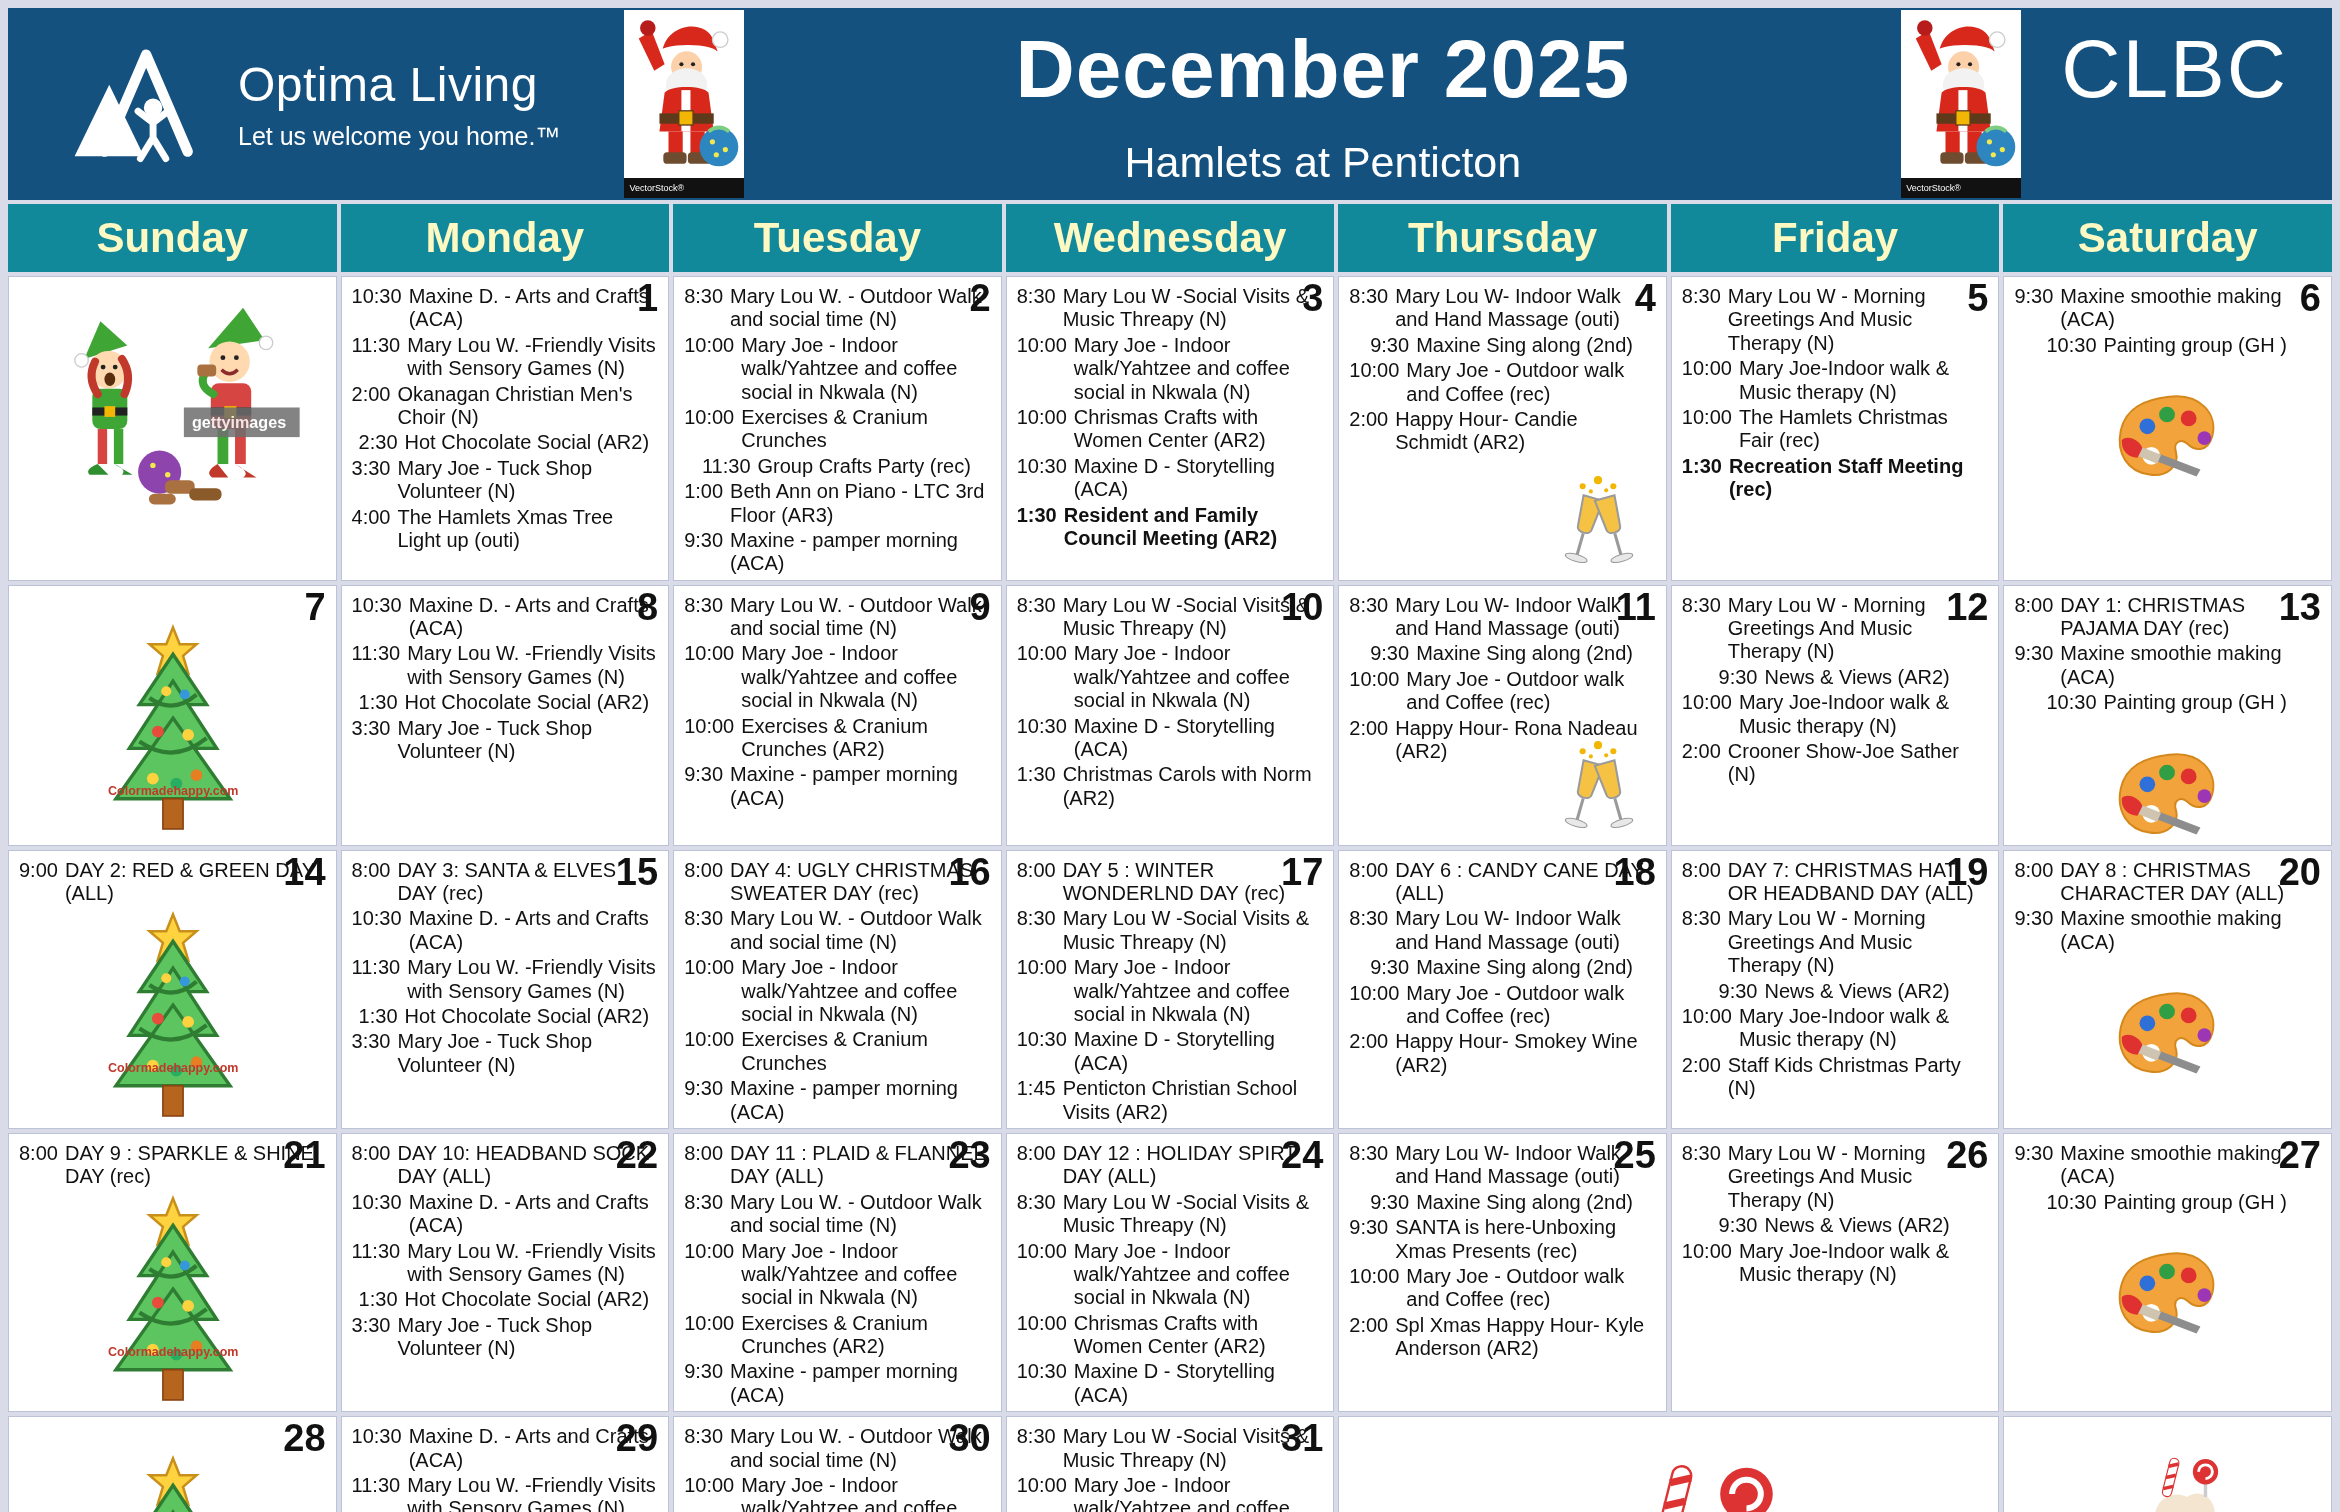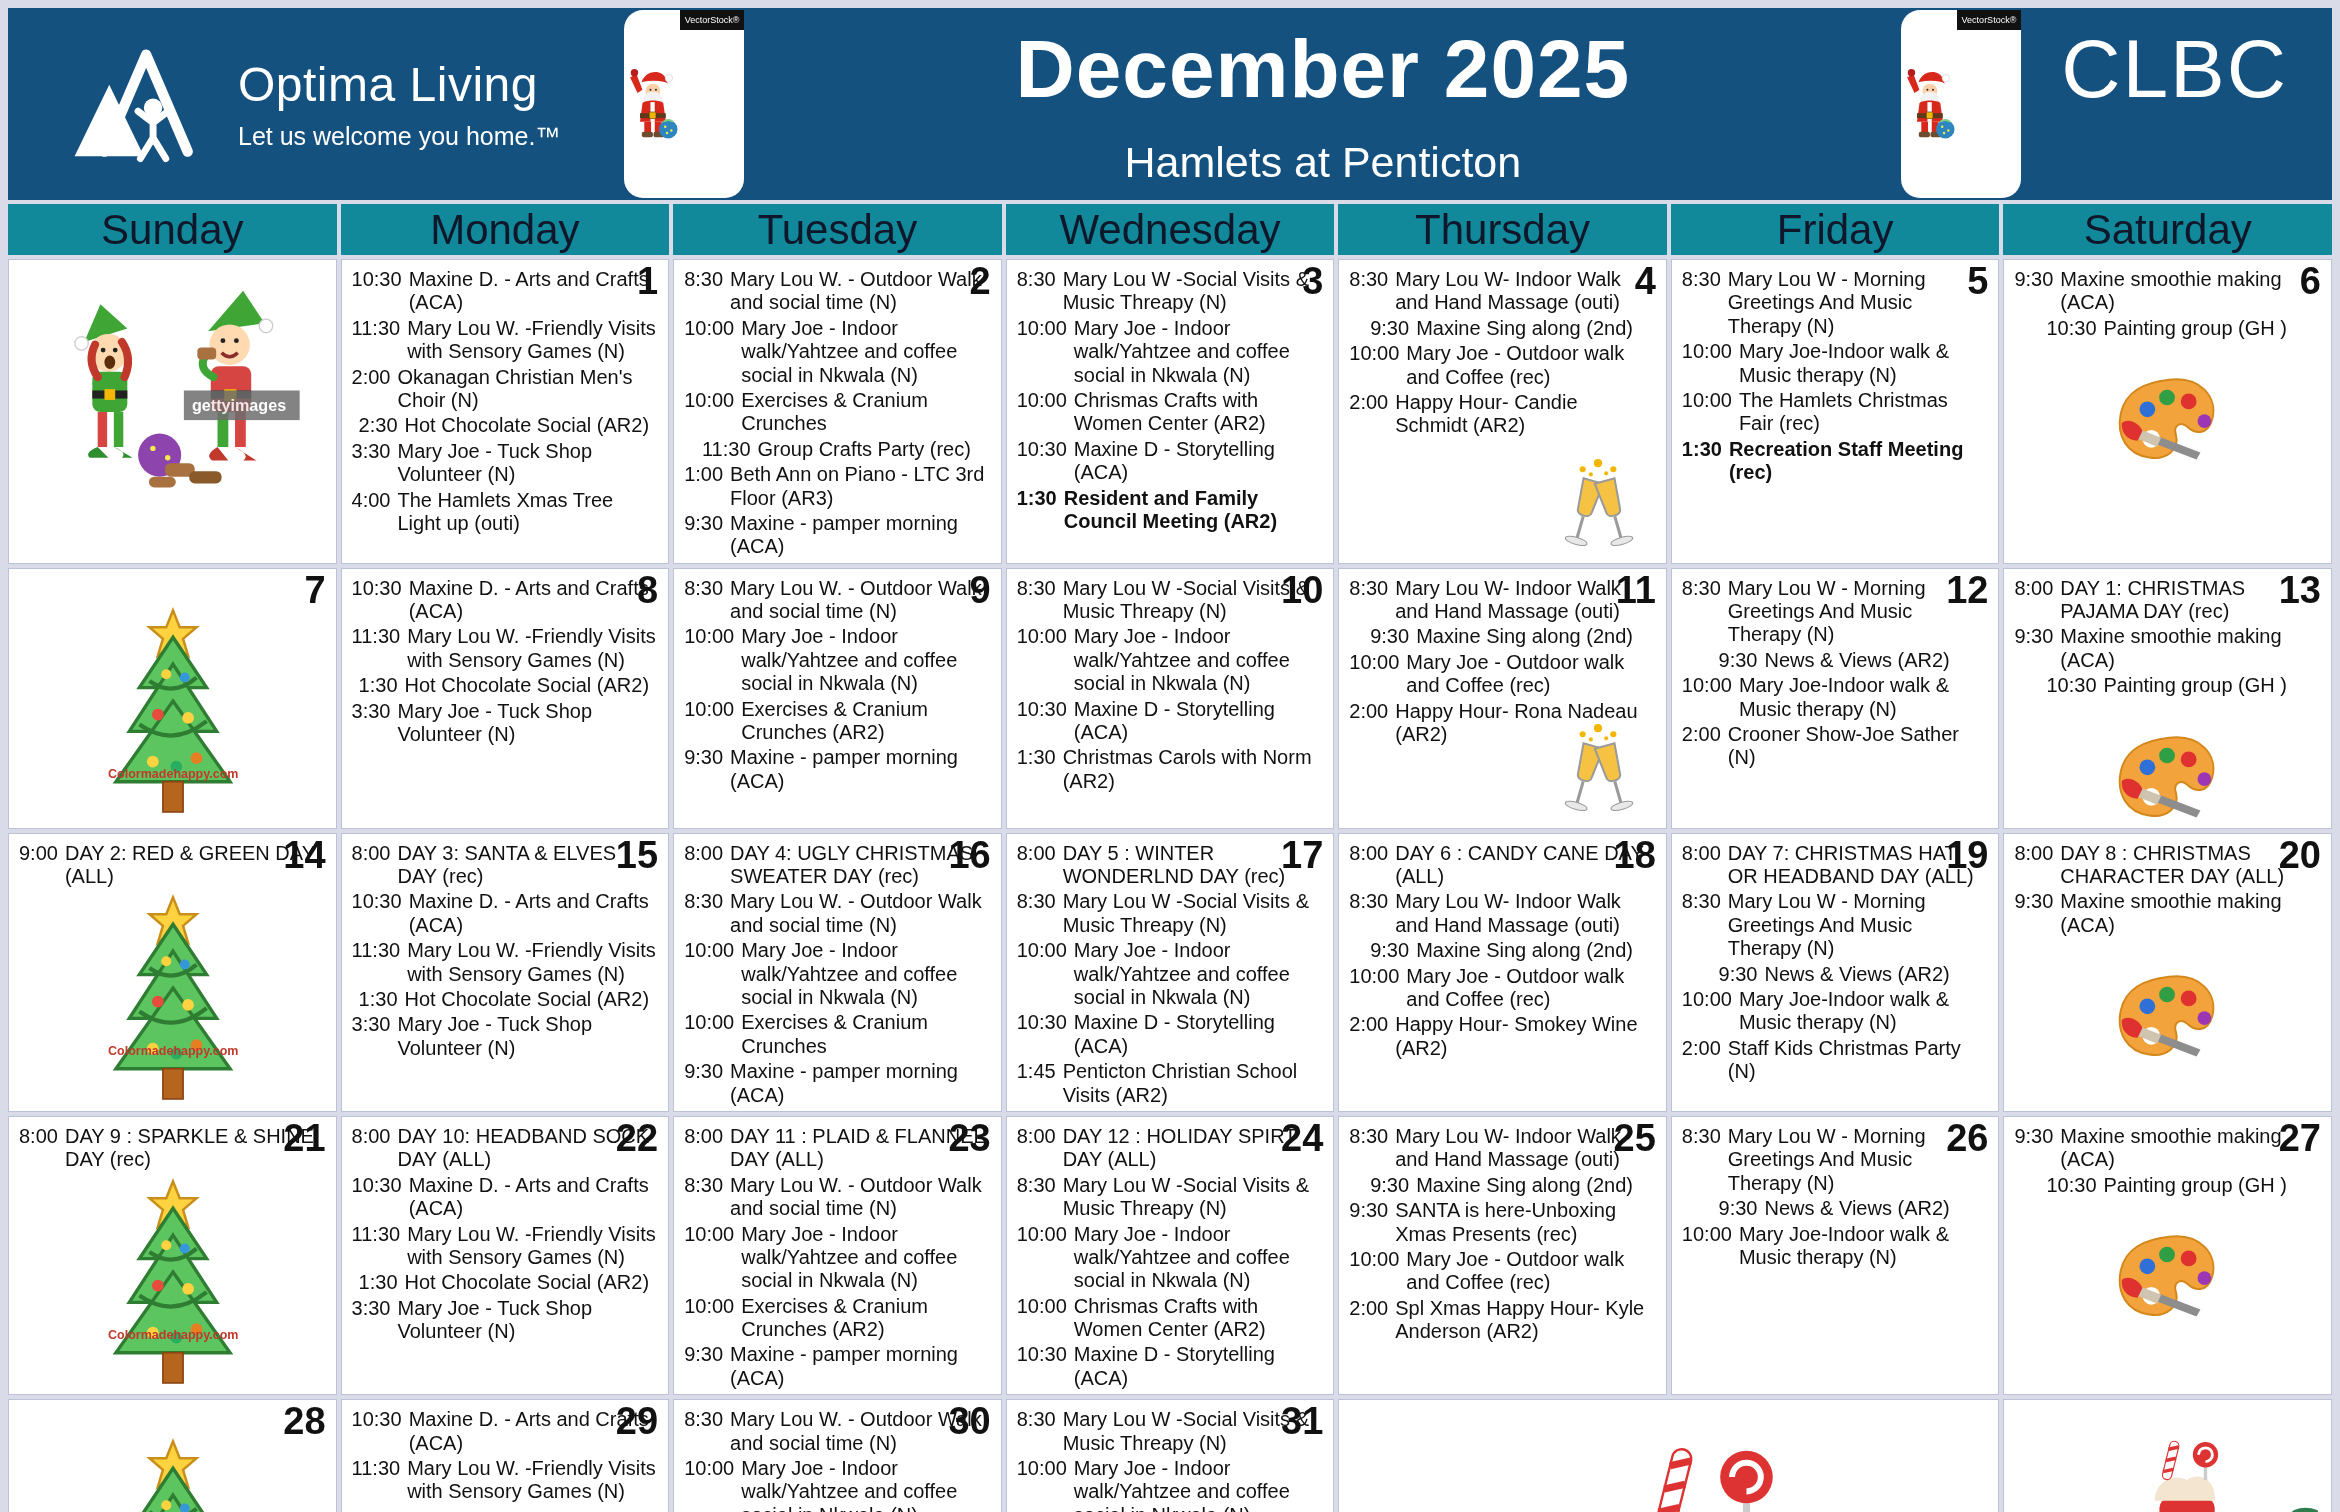--- a/index.html
+++ b/index.html
@@ -17,35 +17,35 @@
 
   
   .header{
     background:var(--header_bg); height:192px; flex:none;
     display:flex; align-items:center; padding:0 26px; color:#fff;
   }
   .brand{display:flex; align-items:center; gap:18px; flex:none; margin-left:36px;}
   .brand svg{width:150px; height:150px;}
   .brand-text .brand-name{font-size:48px; font-weight:500; letter-spacing:.5px;}
   .brand-text .brand-tagline{font-size:25px; margin-top:10px; font-weight:400;}
-  .santa-box{flex:none; width:120px; height:188px; background:#fff; margin:0 10px; display:flex; flex-direction:row;border-radius:19px;}
+  .santa-box{flex:none; width:120px; height:188px; background:#fff; margin:0 10px; display:flex; flex-direction:column;}
   .santa-box svg{flex:1; width:100%;}
   .santa-bar{height:20px; background:#111; color:#fff; font-size:9px; display:flex; align-items:center; justify-content:space-between; padding:0 5px;}
   .santa-1{margin-left:64px;}
   .title-block{flex:1; text-align:center;}
   .month-title{font-size:82px; font-weight:800; letter-spacing:1px;}
   .subtitle{font-size:43px; font-weight:400; margin-top:22px;}
   .corner-logo{flex:none; align-self:flex-start; margin:14px 18px 0 30px; font-size:82px; font-weight:300; letter-spacing:2px;}
 
   
   .weekday-row{display:grid; grid-template-columns:repeat(7,1fr); gap:4px; margin-top:4px; flex:none;}
   .weekday-cell{
-    background:var(--weekday_bg); color:#0f172a; height:51px;
+    background:var(--weekday_bg); color:#fef9c3; height:68px;
     display:flex; align-items:center; justify-content:center;
-    font-size:42px; font-weight:400;
+    font-size:42px; font-weight:700;
   }
 
   
   .weeks{flex:1; display:flex; flex-direction:column; gap:4px; margin-top:4px;}
   .week-row{flex:1; display:grid; grid-template-columns:repeat(7,1fr); gap:4px;}
   .day-cell{
     background:var(--cell_bg); border:1px solid var(--cell_border);
     position:relative; overflow:hidden; padding:8px 8px 4px 10px;
   }
   .date-num{position:absolute; top:2px; right:10px; font-size:38px; font-weight:800; line-height:1;}

